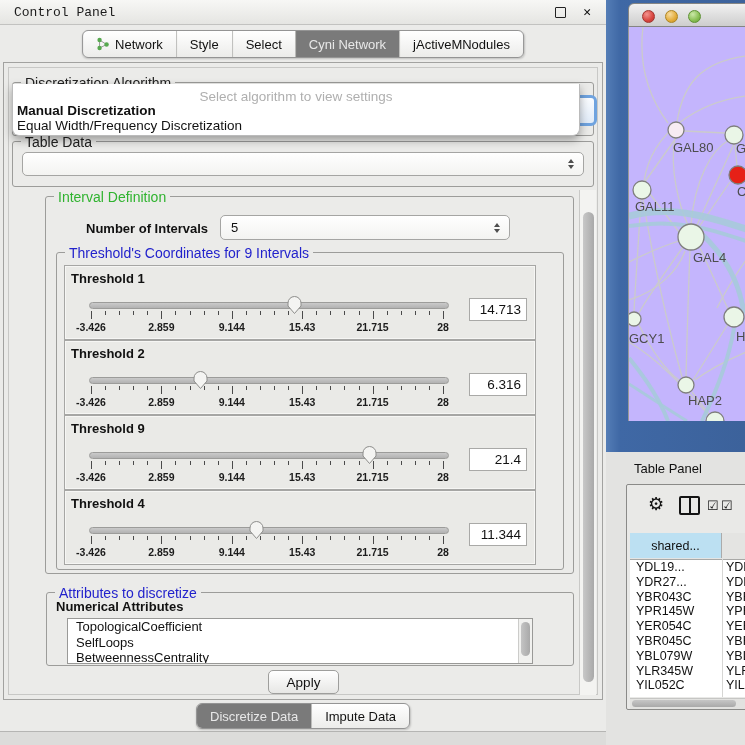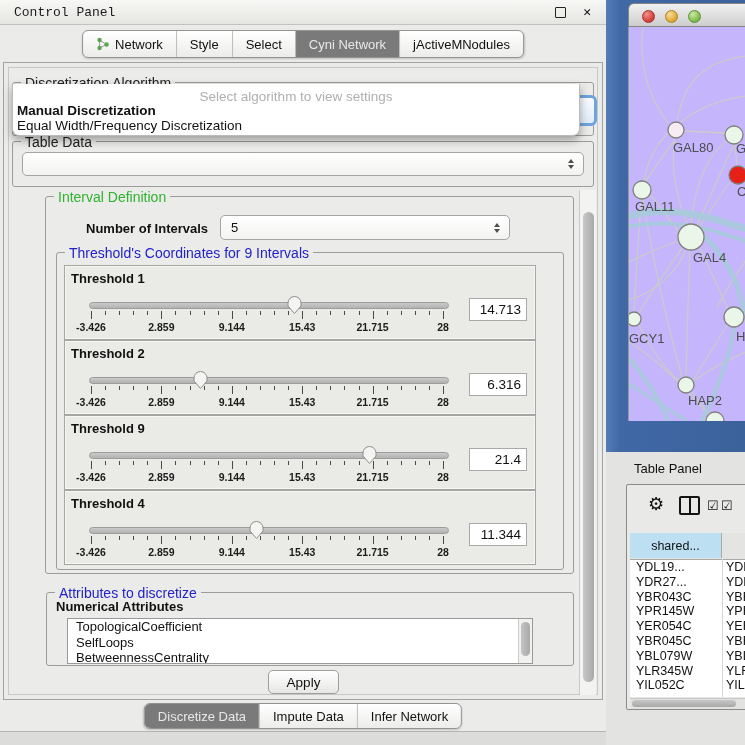--- a/index.html
+++ b/index.html
@@ -218,23 +218,20 @@
     </div>
 
   <div class="apply-btn">Apply</div>
 
   <div class="segmented" id="bottom-tabs">
       <div class="seg selected">
         <span>Discretize Data</span>
       </div>
       <div class="seg">
         <span>Impute Data</span>
-      </div>
-      <div class="seg">
-        <span>Infer Network</span>
       </div>
     </div>
 
   <div class="popup">
     <div class="popup-prompt">Select algorithm to view settings</div>
     <div id="popup-options">
         <div class="popup-option bold" style="top: 19px;">Manual Discretization</div>
         <div class="popup-option" style="top: 34px;">Equal Width/Frequency Discretization</div>
       </div>
   </div>

